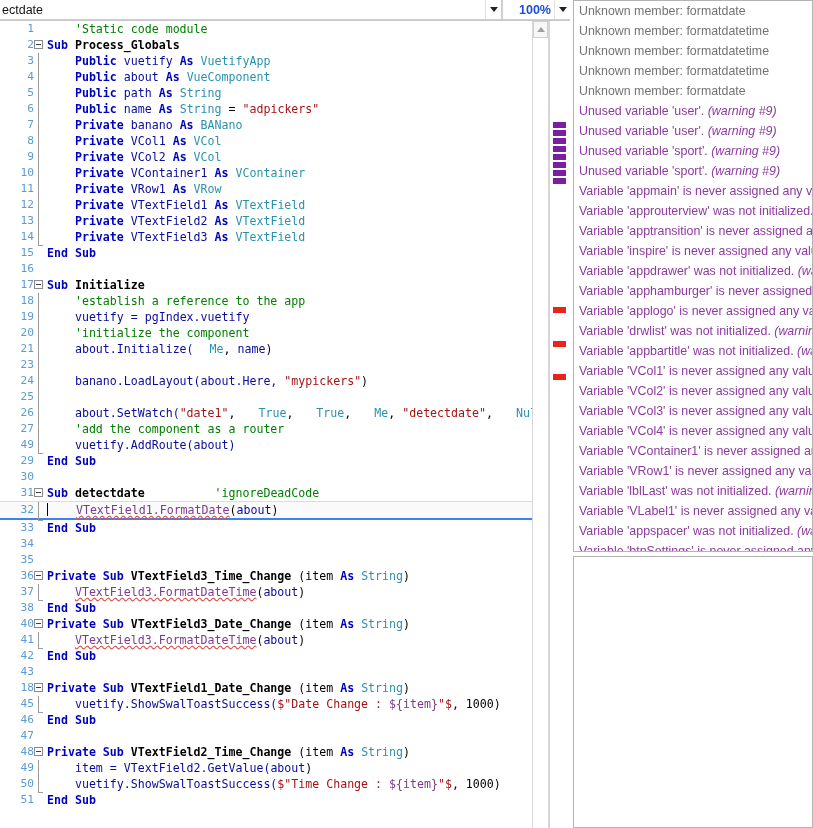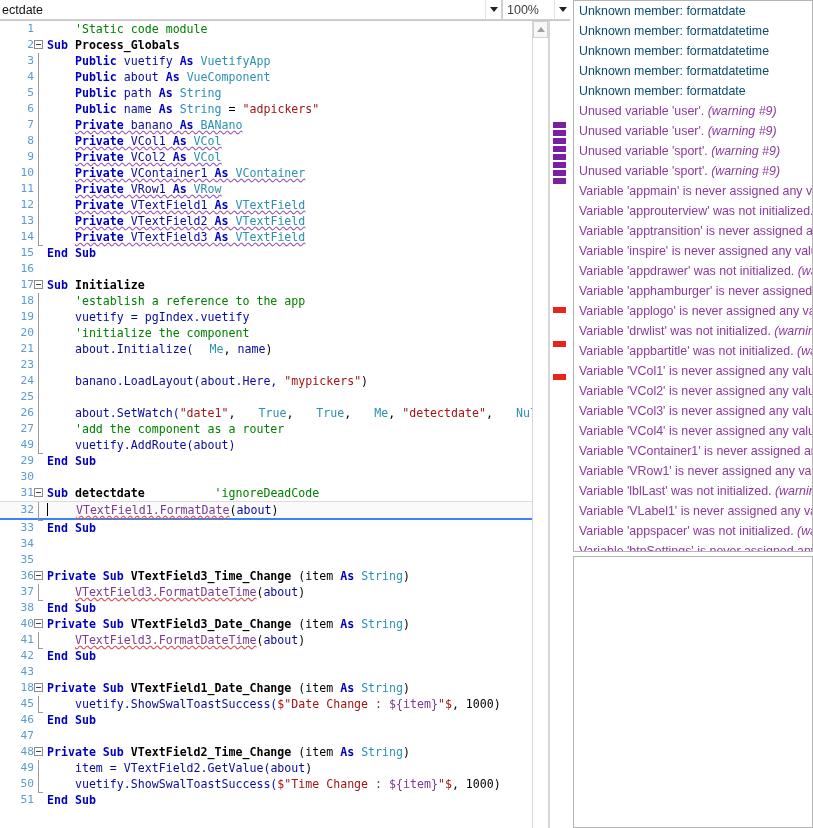--- a/index.html
+++ b/index.html
@@ -70,24 +70,25 @@
     display: flex;
     align-items: center;
     border: 1px solid #cfcfcf;
     border-top: none;
     border-right: none;
     background: #fff;
     box-sizing: border-box;
   }
   .zoom-text {
     flex: 1 1 auto;
-    padding-left: 4px;
+    padding-left: 16px;
     font-size: 12.5px;
-    color: #404040;
+    color: #1d4ed8;
     white-space: nowrap;
+    font-weight: bold;
   }
 
   
   .code-wrap {
     position: absolute;
     left: 0; top: 21px;
     width: 570px;
     height: 807px;
     background: #ffffff;
     overflow: hidden;
@@ -180,21 +181,20 @@
   .sub  { color: #000000; font-weight: bold; }
   .type { color: #2b91af; }
   .str  { color: #a31515; }
   .com  { color: #008000; }
   .id   { color: #7a3b8f; }
   .var  { color: #0b0b9b; }
   .plain{ color: #000000; }
   .num  { color: #000000; }
   .me   { color: #2b91af; margin-left: 16px; }
   .wavy {
-    text-decoration: underline;
     text-decoration-style: wavy;
     text-decoration-color: #9b59b6;
     text-decoration-skip-ink: none;
   }
   .wavy-red {
     text-decoration: underline;
     text-decoration-style: wavy;
     text-decoration-color: #d9534f;
     text-decoration-skip-ink: none;
   }
@@ -296,21 +296,21 @@
   }
   .warn-row {
     height: 20px;
     line-height: 20px;
     padding-left: 5px;
     white-space: nowrap;
     font-family: "Liberation Sans", sans-serif;
     font-size: 12.4px;
     overflow: hidden;
   }
-  .warn-row.err { color: #0c4a6e; }
+  .warn-row.err { color: #737373; }
   .warn-row.warn { color: #8e3a9e; }
   .warn-row .ital { font-style: italic; }
   .empty-panel {
     position: absolute;
     left: 0; top: 556px;
     width: 240px;
     height: 272px;
     border: 1px solid #b4b4b4;
     background: #ffffff;
     box-sizing: border-box;

